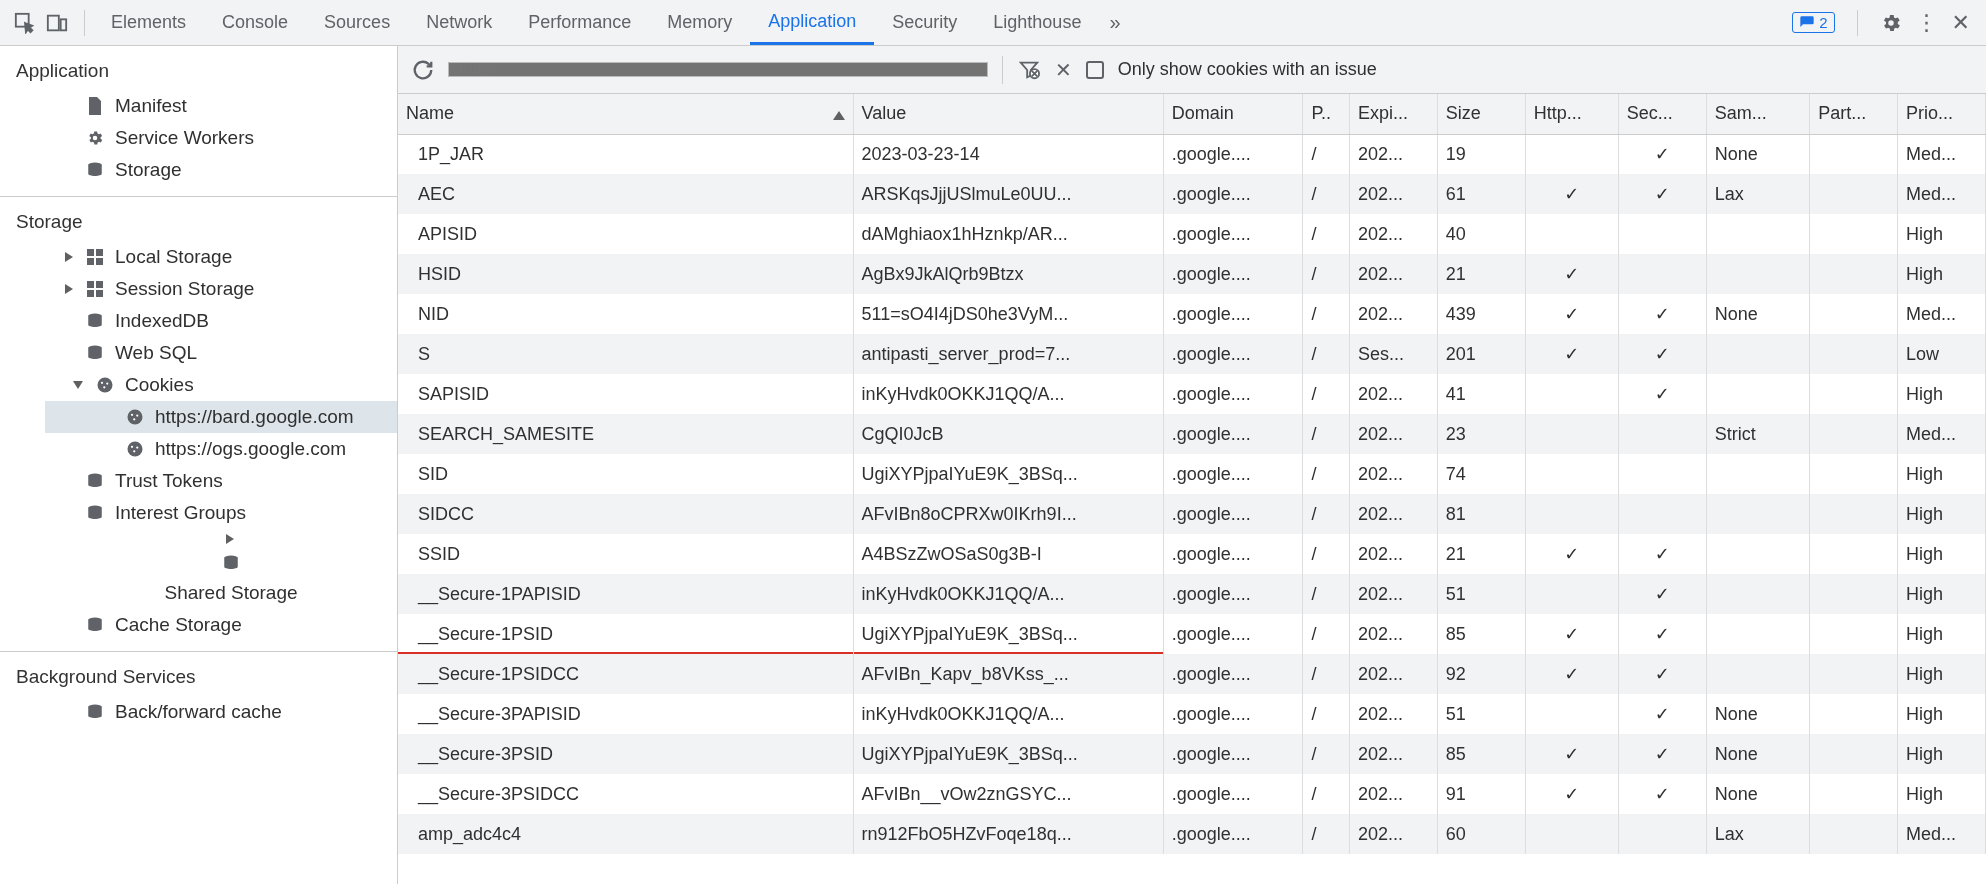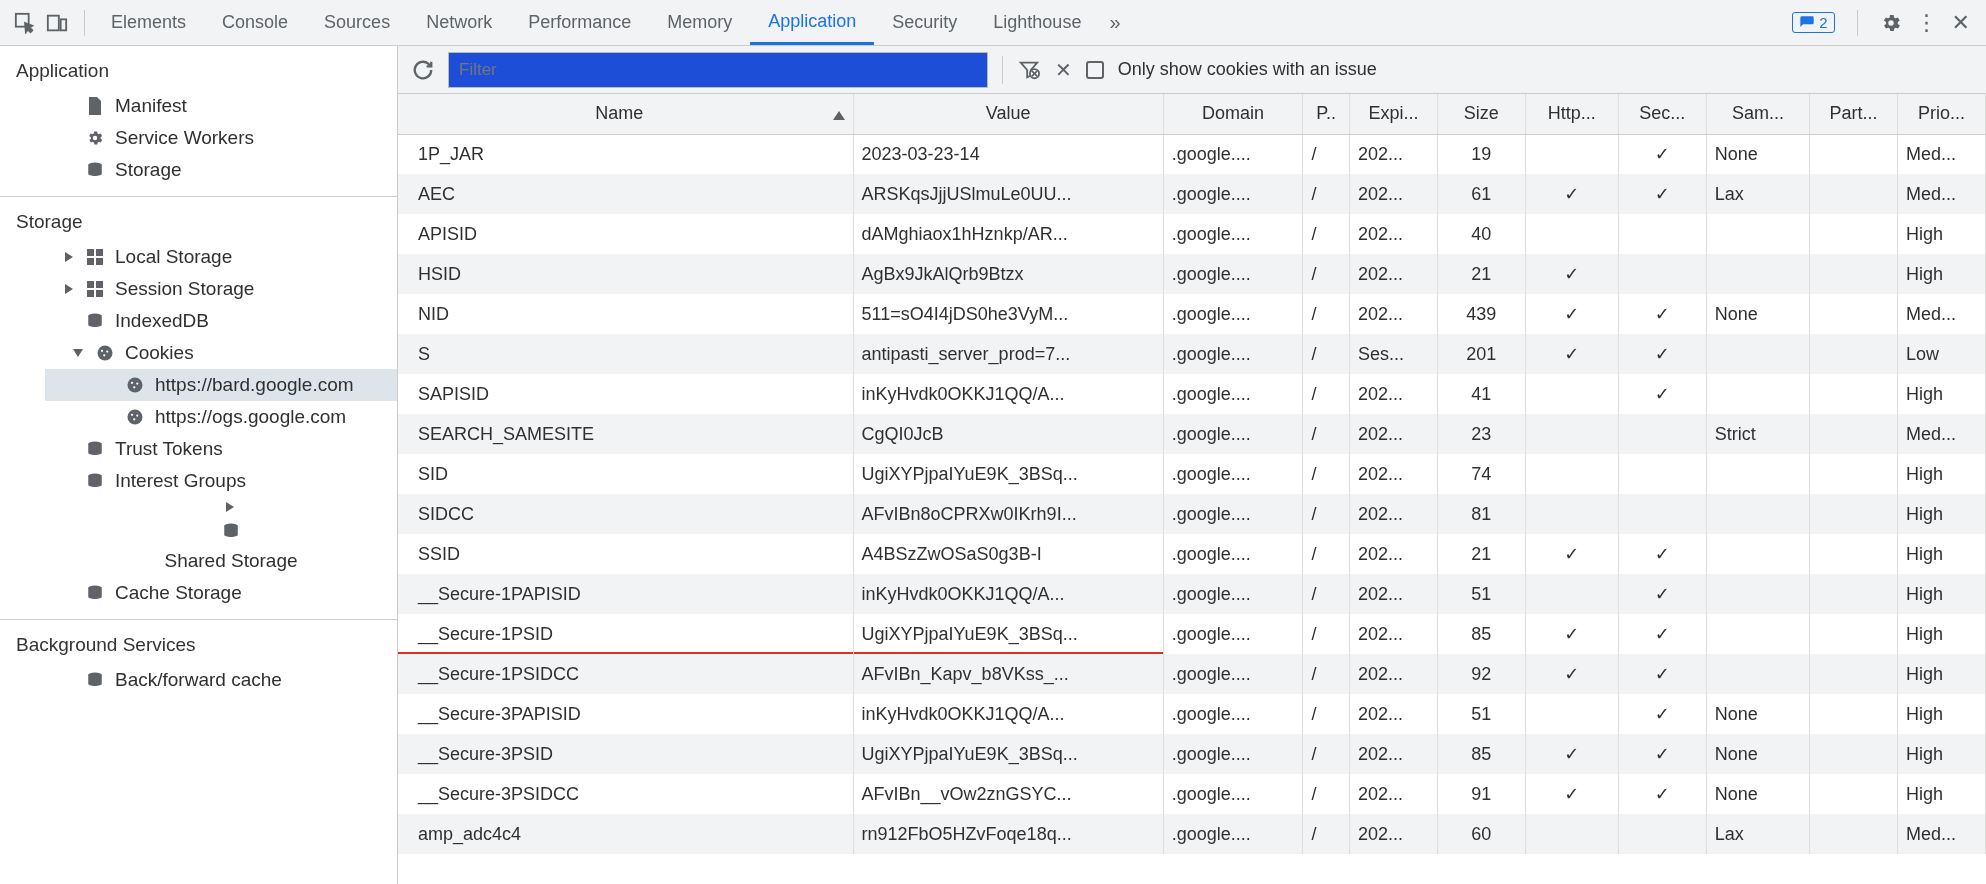--- a/index.html
+++ b/index.html
@@ -81,22 +81,22 @@
 }
 .side-item .icon { width: 20px; display:flex; justify-content:center; }
 .content { flex: 1; display: flex; flex-direction: column; }
 .toolbar {
   display: flex; align-items: center; gap: 14px;
   height: 48px; padding: 0 14px;
   background: #f1f3f4;
   border-bottom: 1px solid #ccc;
 }
 .filter-input {
-  width: 540px; height: 36px;
-  border: 1px solid #bbb; background: #1d4ed8;
+  width: 540px; height: 15px;
+  border: 1px solid #bbb; background: #737373;
   padding: 0 10px; font-size: 17px;
 }
 .toolbar .vdiv { width:1px; height:28px; background:#ccc; }
 .checkbox {
   width: 18px; height: 18px; border: 2px solid #5f6368; border-radius:3px;
 }
 .table-wrap { flex:1; overflow:auto; }
 table { border-collapse: collapse; width: 100%; table-layout: fixed; }
 th, td {
   border-right: 1px solid #ddd;
@@ -104,30 +104,30 @@
   text-align: left;
   font-size: 18px;
   white-space: nowrap; overflow: hidden; text-overflow: ellipsis;
   height: 40px;
 }
 th {
   background: #f1f3f4;
   border-bottom: 1px solid #ccc;
   color: #303030;
   font-weight: 400;
-  position: sticky; top: 0; text-align: center;
+  position: sticky; top: 0;
 }
 th .sort-arrow {
   width:0;height:0;display:inline-block;
   border-left:6px solid transparent;border-right:6px solid transparent;border-bottom:9px solid #606060;
   float:right; margin-top:8px;
 }
 tbody tr:nth-child(even) { background: #f1f3f4; }
 td.name { padding-left: 20px; }
-td.num { text-align: center; }
+td.num { text-align: left; }
 td.center { text-align:center; }
 .underline-row td.name, .underline-row td.value {
   position: relative;
 }
 .red-underline {
   position:absolute; left:0; right:0; bottom:-2px; height:4px; background:#d93025;
 }
 svg { display:block; }
 </style>
 </head>
@@ -240,20 +240,29 @@
       </div>
       <div class="side-item">
         <span class="icon">
             <svg width="18" height="18" viewBox="0 0 24 24" fill="#5f6368">
               <ellipse cx="12" cy="5" rx="9" ry="3"></ellipse>
               <path d="M3 5v6c0 1.7 4 3 9 3s9-1.3 9-3V5M3 11v6c0 1.7 4 3 9 3s9-1.3 9-3v-6"></path>
             </svg>
           </span>
         <span>IndexedDB</span>
       </div>
+      <div class="side-item">
+        <span class="icon">
+            <svg width="18" height="18" viewBox="0 0 24 24" fill="#5f6368">
+              <ellipse cx="12" cy="5" rx="9" ry="3"></ellipse>
+              <path d="M3 5v6c0 1.7 4 3 9 3s9-1.3 9-3V5M3 11v6c0 1.7 4 3 9 3s9-1.3 9-3v-6"></path>
+            </svg>
+          </span>
+        <span>Web SQL</span>
+      </div>
       <div class="side-item" style="padding-left:28px;">
         <span class="tree-arrow down"></span>
         <span class="icon">
             <svg width="18" height="18" viewBox="0 0 24 24" fill="#5f6368">
               <circle cx="12" cy="12" r="10"></circle>
               <circle cx="8" cy="9" r="1.5" fill="#fff"></circle>
               <circle cx="15" cy="10" r="1.5" fill="#fff"></circle>
               <circle cx="11" cy="15" r="1.5" fill="#fff"></circle>
             </svg>
           </span>

